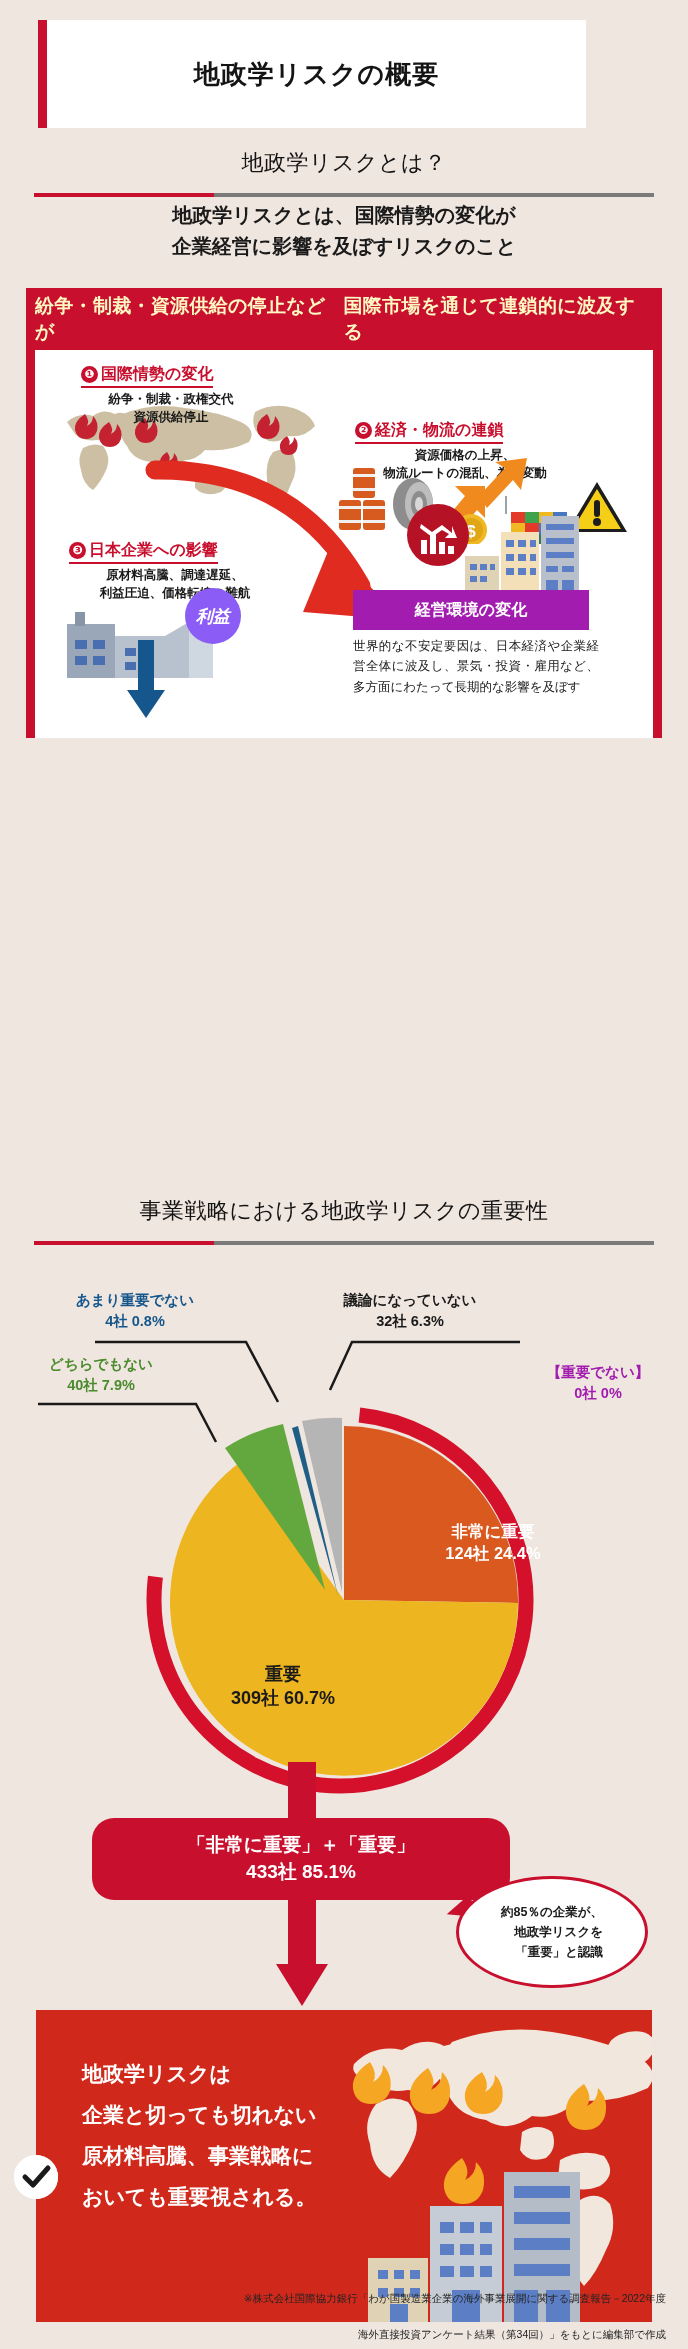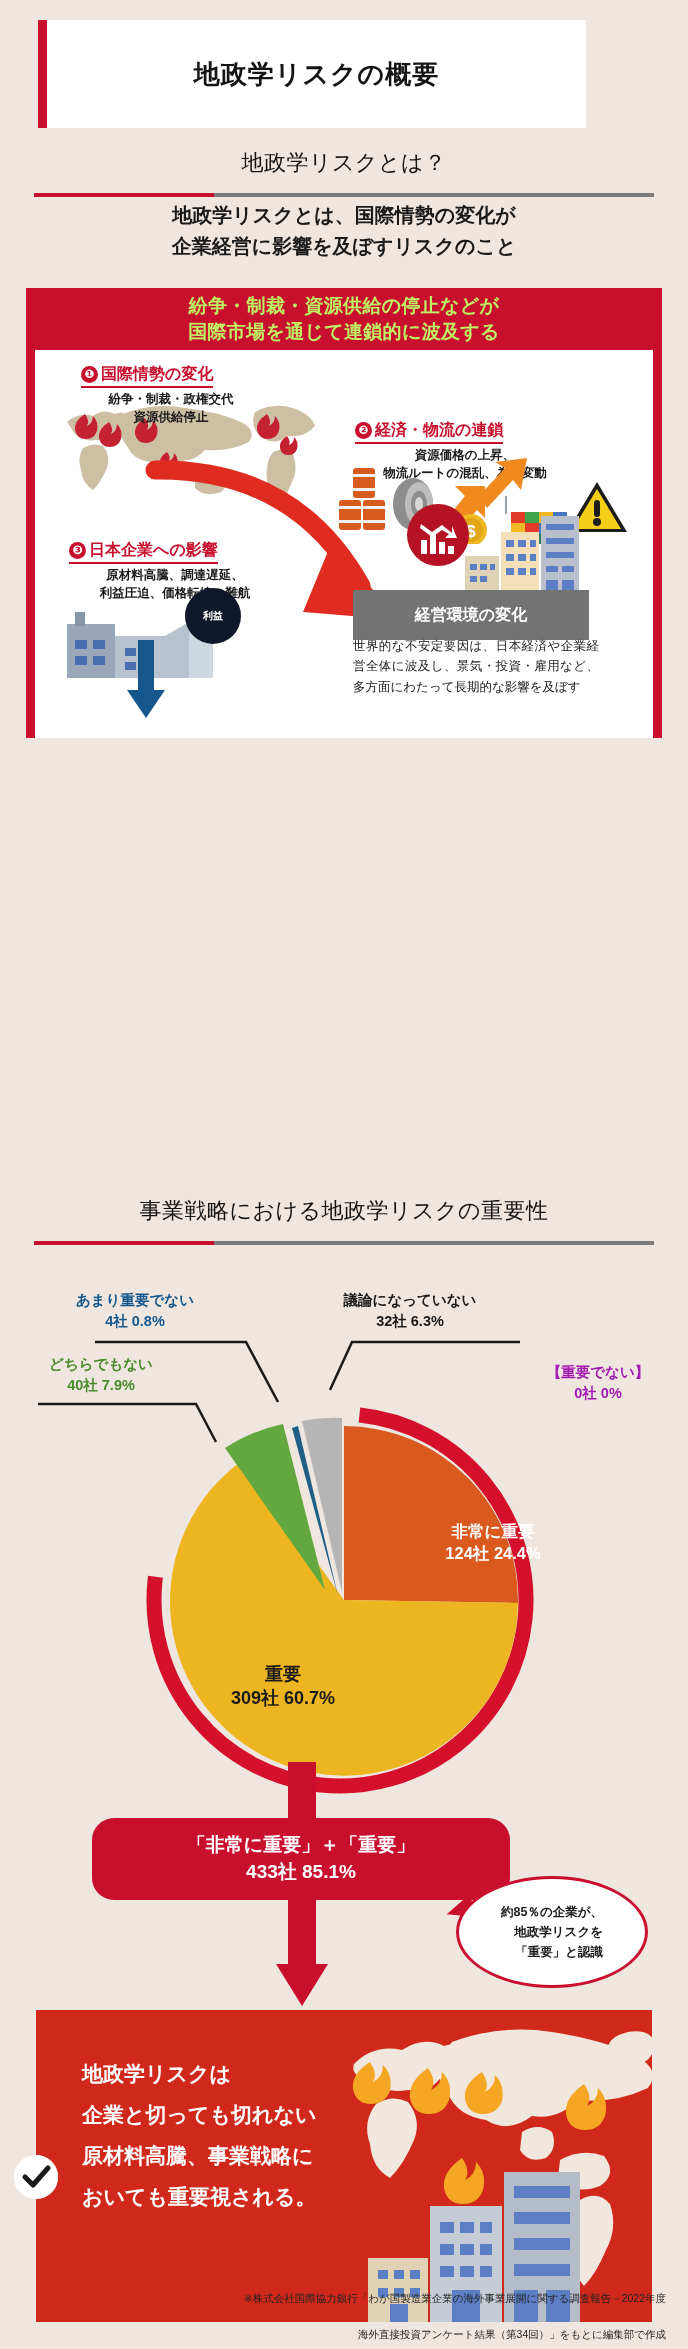--- a/index.html
+++ b/index.html
@@ -48,22 +48,22 @@
   .diagram {
     position: absolute; left: 26px; top: 288px;
     width: 636px; height: 450px;
     background: #ffffff;
     border-left: 9px solid #c8102e;
     border-right: 9px solid #c8102e;
     overflow: hidden;
   }
   .diagram-banner {
     position: absolute; left: 0; top: 0; width: 100%; height: 62px;
-    background: #c8102e; color: #bef264;
-    display: flex; flex-direction: column; align-items: center; justify-content: center;
+    background: #c8102e; color: #fef9c3;
+    display: flex; flex-direction: row; align-items: center; justify-content: center;
     font-size: 19px; font-weight: bold; line-height: 1.35; letter-spacing: .3px;
   }
 
   .step-head {
     position: absolute; color: #c8102e; font-weight: bold; font-size: 16px;
     border-bottom: 2px solid #c8102e; padding-bottom: 1px; white-space: nowrap;
   }
   .step-head .num {
     display: inline-block; width: 17px; height: 17px; border-radius: 50%;
     background: #c8102e; color: #fff; font-size: 12px; line-height: 17px;
@@ -80,30 +80,30 @@
   
   .curve-arrow { position: absolute; left: 90px; top: 120px; width: 420px; height: 230px; }
 
   
   .icon-row { position: absolute; left: 300px; top: 168px; width: 300px; height: 88px; }
 
   
   .factory { position: absolute; left: 32px; top: 300px; width: 175px; height: 90px; }
   .profit-badge {
     position: absolute; left: 150px; top: 300px;
-    width: 56px; height: 56px; border-radius: 50%; background: #0f172a;
-    color: #fff; font-weight: bold; font-size: 10px;
-    display: flex; align-items: center; justify-content: center;
+    width: 56px; height: 56px; border-radius: 50%; background: #8b5cf6;
+    color: #fff; font-weight: bold; font-size: 17px;
+    display: flex; align-items: center; justify-content: center; font-style: italic;
   }
   .blue-arrow { position: absolute; left: 92px; top: 352px; width: 38px; height: 80px; }
 
   
   .mgmt-box {
-    position: absolute; left: 318px; top: 302px; width: 236px; height: 50px;
-    background: #737373; color: #fff; font-size: 16px; font-weight: bold;
+    position: absolute; left: 318px; top: 302px; width: 236px; height: 40px;
+    background: #a21caf; color: #fff; font-size: 16px; font-weight: bold;
     display: flex; align-items: center; justify-content: center;
   }
   .mgmt-desc {
     position: absolute; left: 318px; top: 348px; width: 246px;
     font-size: 12.5px; line-height: 1.62; color: #1a1a1a; text-align: justify;
   }
   .chart-circle {
     position: absolute; left: 372px; top: 216px; width: 62px; height: 62px;
     border-radius: 50%; background: #b51225;
   }

